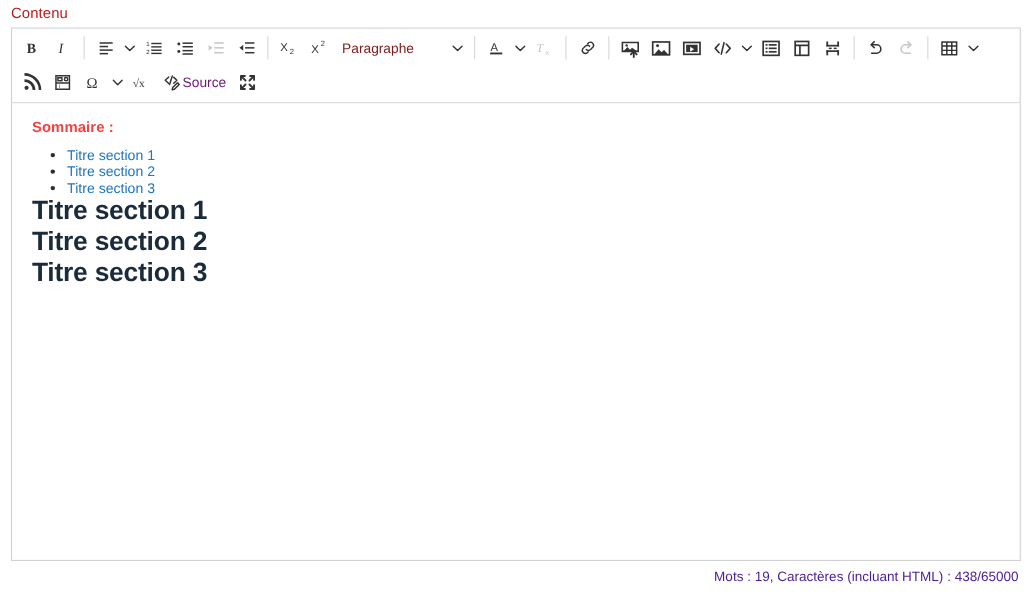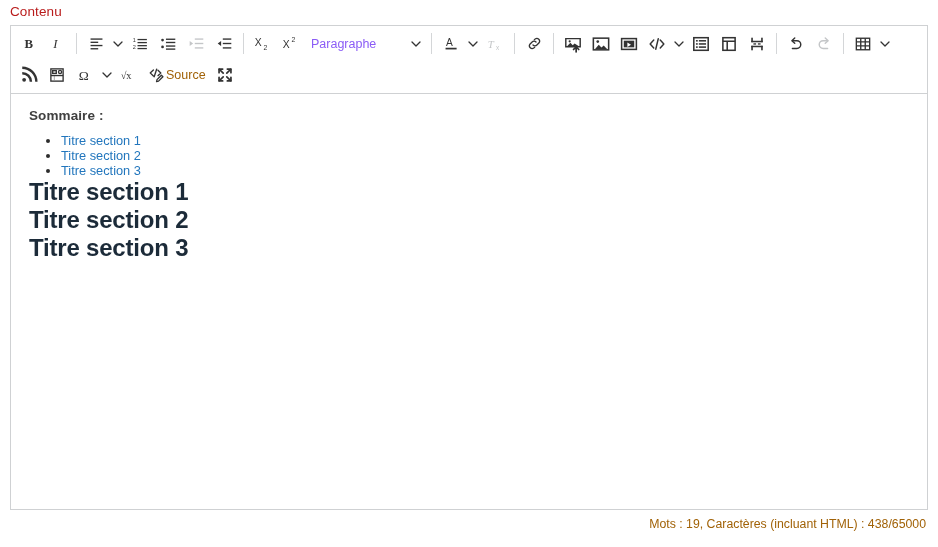--- a/index.html
+++ b/index.html
@@ -96,52 +96,52 @@
   .dropdown-para {
     display: inline-flex;
     align-items: center;
     height: 28px;
     cursor: pointer;
     padding-left: 6px;
     border-radius: 2px;
   }
   .dropdown-para .lbl {
     font-size: 12.5px;
-    color: #8b5cf6;
+    color: #7f1d1d;
     white-space: nowrap;
     min-width: 95px;
   }
   .dropdown-para .caret { width: 20px; }
 
   
   .tb-btn.with-label {
     padding: 0 5px 0 3px;
     gap: 1px;
   }
   .tb-btn.with-label .src-lbl {
     font-size: 12.5px;
-    color: #a16207;
+    color: #701a75;
     white-space: nowrap;
   }
 
   
   .content {
     border: 1px solid #cfd1d3;
     border-top: 0;
     background: #ffffff;
     box-sizing: border-box;
     height: 416px;
     padding: 14px 18px 10px 18px;
     overflow: hidden;
   }
 
   .sommaire-title {
     font-size: 13.5px;
     font-weight: bold;
-    color: #404040;
+    color: #ef4444;
     margin: 0 0 10px 0;
     letter-spacing: .1px;
   }
 
   ul.toc {
     margin: 8px 0 0 0;
     padding-left: 32px;
     list-style-type: disc;
   }
   ul.toc li {
@@ -167,21 +167,21 @@
   .h-first { margin-top: 52px; }
   .h-next  { margin-top: 59px; }
 
   
   .statusbar {
     width: 918px;
     margin: 0 10px;
     box-sizing: border-box;
     text-align: right;
     font-size: 12.3px;
-    color: #a16207;
+    color: #4c1d95;
     padding: 6px 2px 0 0;
     line-height: 16px;
   }
 </style>
 </head>
 <body>
 
 <div class="page">
 
   <div class="field-label">Contenu</div>

